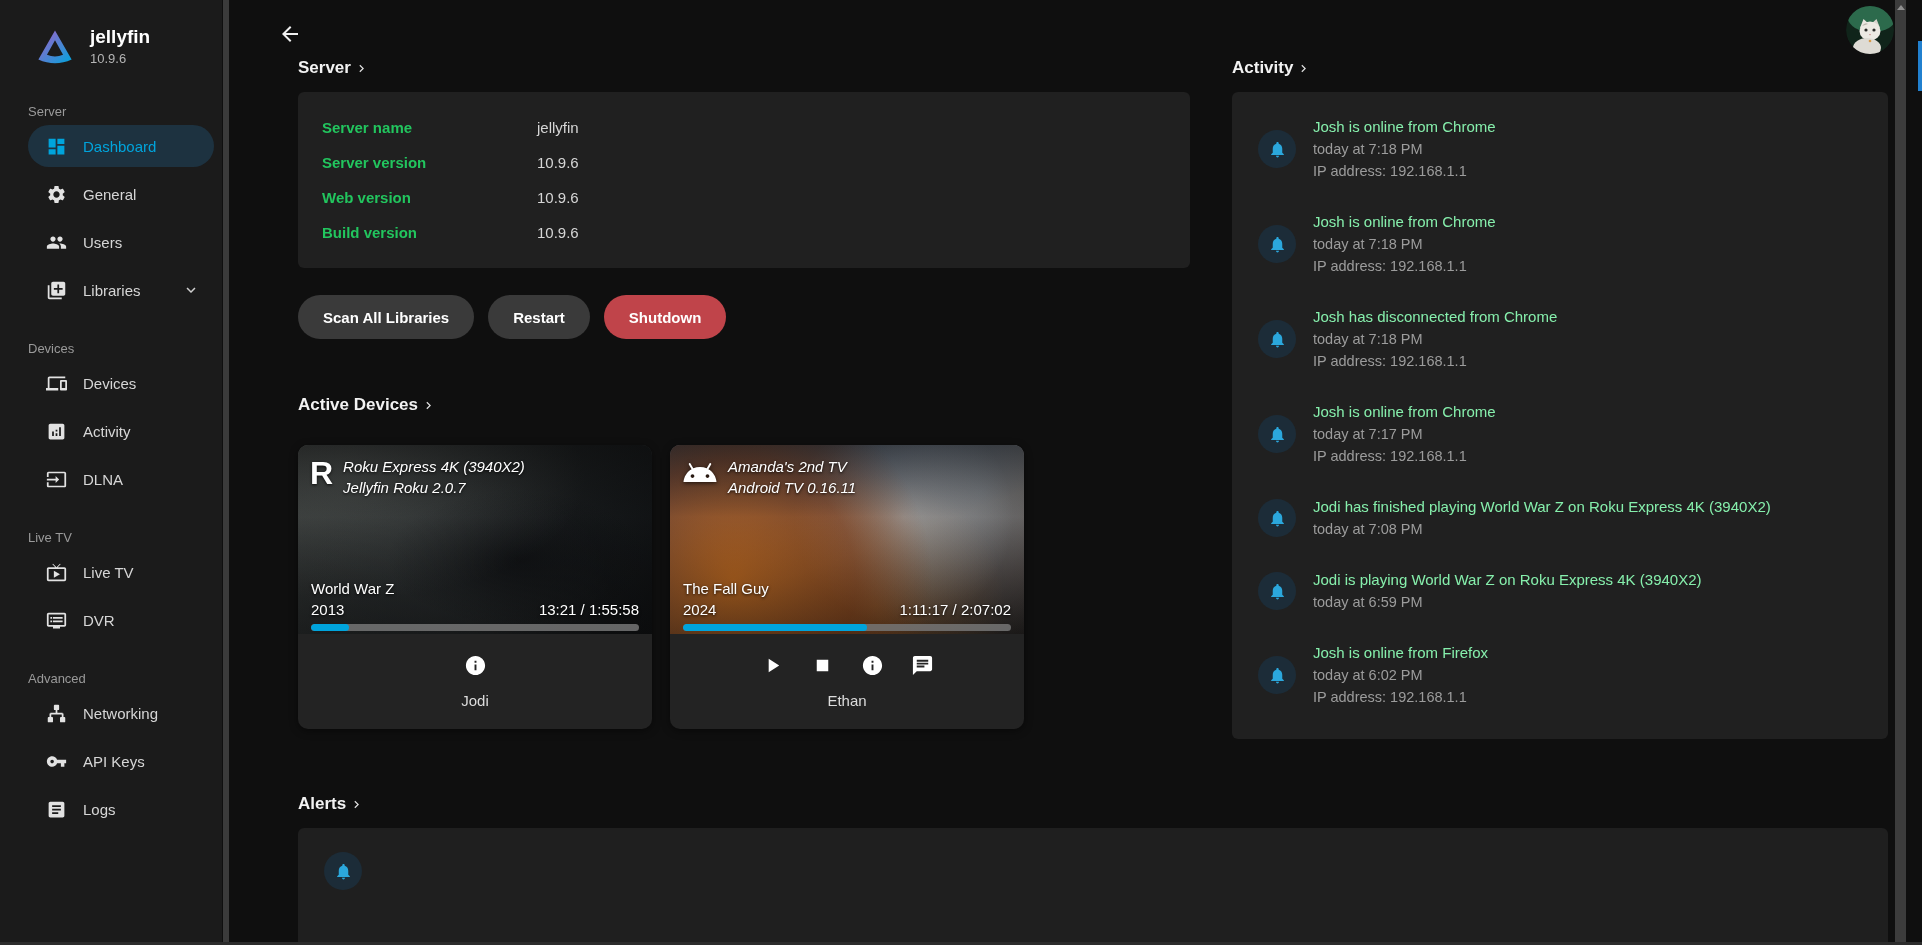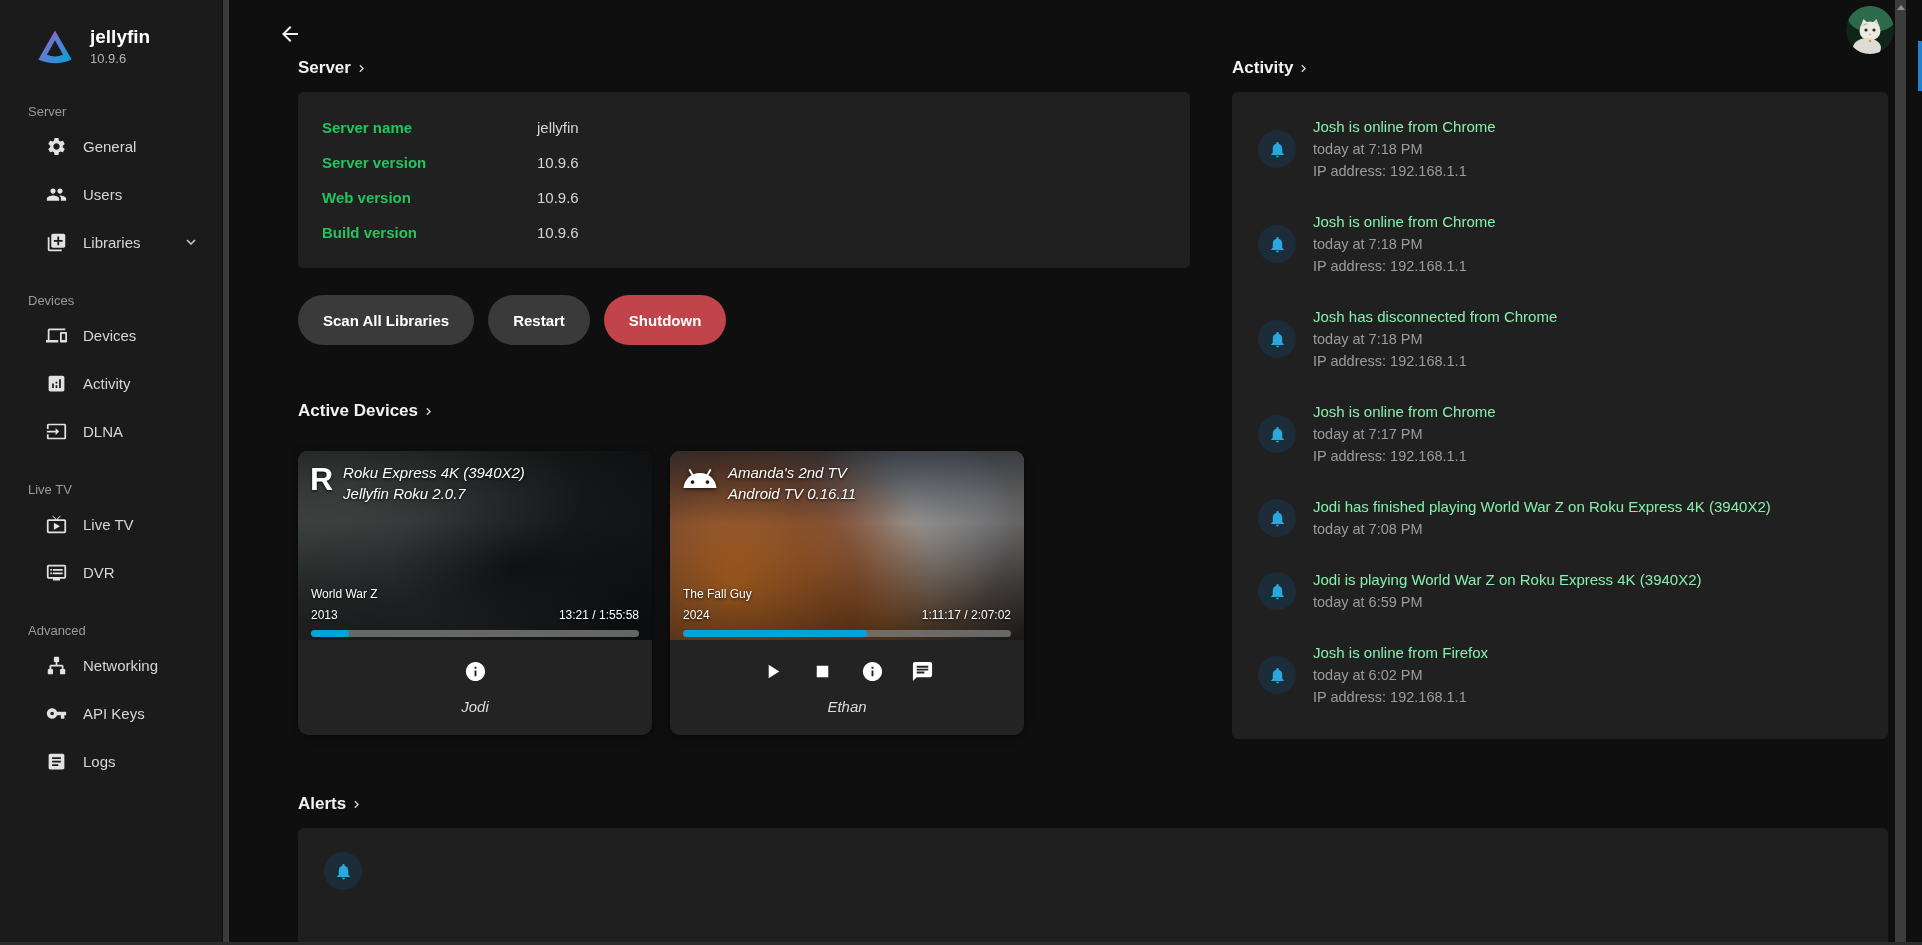--- a/index.html
+++ b/index.html
@@ -39,21 +39,21 @@
   .columns { display:flex; gap:42px; align-items:flex-start; }
   .col-left { width:892px; flex:none; }
   .col-right { flex:1; min-width:0; }
 
   .info-card { background:#202020; border-radius:6px; padding:18px 24px; margin-top:14px; }
   .info-row { display:grid; grid-template-columns:215px 1fr; line-height:29px; padding:3px 0; font-size:15px; }
   .info-label { font-weight:700; color:#22c55e; }
   .info-value { color:#d6d6d6; }
 
   .actions { margin-top:27px; display:flex; gap:14px; }
-  .btn { height:50px; padding:0 25px; border-radius:100px; border:none; background:#3a3a3a; color:#ffffff; font-size:15px; font-weight:700; font-family:inherit; cursor:pointer; }
+  .btn { height:44px; padding:0 25px; border-radius:100px; border:none; background:#3a3a3a; color:#ffffff; font-size:15px; font-weight:700; font-family:inherit; cursor:pointer; }
   .btn-danger { background:#c0444a; }
 
   .subsection { margin-top:56px; }
   .device-row { display:flex; gap:18px; margin-top:30px; }
 
   .device-card { width:354px; border-radius:10px; overflow:hidden; background:#232323; box-shadow:0 2px 8px rgba(0,0,0,.45); }
   .device-media { position:relative; height:189px; }
   .backdrop { position:absolute; inset:0; }
   .backdrop-wwz {
     background:
@@ -68,24 +68,24 @@
       radial-gradient(circle at 66% 38%, rgba(215,220,225,.55), transparent 42%),
       radial-gradient(circle at 88% 25%, rgba(150,170,190,.5), transparent 45%),
       radial-gradient(circle at 58% 85%, rgba(240,140,40,.45), transparent 50%),
       linear-gradient(160deg, #44586e 0%, #5a6372 30%, #76675a 55%, #4e4038 80%, #2a2624 100%);
   }
   .media-scrim { position:absolute; inset:0; background:linear-gradient(to bottom, rgba(8,8,8,.55), rgba(8,8,8,.18) 38%, rgba(8,8,8,.5) 100%); }
   .device-header { position:absolute; top:10px; left:12px; display:flex; gap:10px; color:#fff; }
   .device-logo-r { font-size:32px; font-weight:800; line-height:36px; text-shadow:0 1px 3px rgba(0,0,0,.8); }
   .device-logo-android { width:36px; height:36px; color:#fff; filter:drop-shadow(0 1px 2px rgba(0,0,0,.7)); }
   .device-meta { font-size:15px; line-height:21px; text-shadow:0 1px 3px rgba(0,0,0,.85); margin-top:1px;font-style:italic; }
-  .media-bottom { position:absolute; left:13px; right:13px; bottom:14px; display:flex; justify-content:space-between; align-items:flex-end; font-size:12px; line-height:21px; color:#fff; text-shadow:0 1px 3px rgba(0,0,0,.85); }
+  .media-bottom { position:absolute; left:13px; right:13px; bottom:14px; display:flex; justify-content:space-between; align-items:flex-end; font-size:15px; line-height:21px; color:#fff; text-shadow:0 1px 3px rgba(0,0,0,.85); }
   .progress-track { position:absolute; left:13px; right:13px; bottom:3px; height:7px; border-radius:4px; background:rgba(118,118,118,.85); overflow:hidden; }
   .progress-fill { height:100%; border-radius:4px; background:#00a4dc; }
-  .device-footer { padding:20px 0;font-style:italic; }
+  .device-footer { padding:20px 0; }
   .controls { display:flex; justify-content:center; gap:27px; min-height:23px; }
   .control-btn { width:23px; height:23px; color:#ffffff; cursor:pointer; background:none; border:none; padding:0; }
   .device-user { text-align:center; margin-top:15px; font-size:15px; color:#dcdcdc; }
 
   .panel-card { background:#202020; border-radius:6px; padding:24px 20px 2px 26px; margin-top:14px; }
   .feed-item { display:flex; gap:17px; margin-bottom:29px; }
   .badge { width:38px; height:38px; border-radius:50%; background:#1c2c38; flex:none; align-self:center; display:flex; align-items:center; justify-content:center; color:#2ba7dc; }
   .badge svg { width:19px; height:19px; }
   .feed-text { min-width:0; }
   .item-title { font-size:15px; color:#86efac; font-weight:500; line-height:22px; }
@@ -119,20 +119,28 @@
       </svg>
     </span>
     <div>
       <div class="app-name">jellyfin</div>
       <div class="app-version">10.9.6</div>
     </div>
   </div>
 
   <div class="nav-section-label first">Server</div>
 
+  <div class="nav-item active">
+    <span class="nav-icon">
+        <svg viewBox="0 0 24 24">
+          <path d="M3 13h8V3H3v10zm0 8h8v-6H3v6zm10 0h8V11h-8v10zm0-18v6h8V3h-8z"></path>
+        </svg>
+      </span>
+    <span>Dashboard</span>
+  </div>
   <div class="nav-item">
     <span class="nav-icon">
         <svg viewBox="0 0 24 24">
           <path d="M19.14 12.94c.04-.3.06-.61.06-.94s-.02-.64-.07-.94l2.03-1.58c.18-.14.23-.41.12-.61l-1.92-3.32c-.12-.22-.37-.29-.59-.22l-2.39.96c-.5-.38-1.03-.7-1.62-.94l-.36-2.54c-.04-.24-.24-.41-.48-.41h-3.84c-.24 0-.43.17-.47.41l-.36 2.54c-.59.24-1.13.57-1.62.94l-2.39-.96c-.22-.08-.47 0-.59.22L2.74 8.87c-.12.21-.08.47.12.61l2.03 1.58c-.05.3-.09.63-.09.94s.02.64.07.94l-2.03 1.58c-.18.14-.23.41-.12.61l1.92 3.32c.12.22.37.29.59.22l2.39-.96c.5.38 1.03.7 1.62.94l.36 2.54c.05.24.24.41.48.41h3.84c.24 0 .44-.17.47-.41l.36-2.54c.59-.24 1.13-.56 1.62-.94l2.39.96c.22.08.47 0 .59-.22l1.92-3.32c.12-.22.07-.47-.12-.61l-2.01-1.58zM12 15.6c-1.98 0-3.6-1.62-3.6-3.6s1.62-3.6 3.6-3.6 3.6 1.62 3.6 3.6-1.62 3.6-3.6 3.6z"></path>
         </svg>
       </span>
     <span>General</span>
   </div>
   <div class="nav-item">
     <span class="nav-icon">

